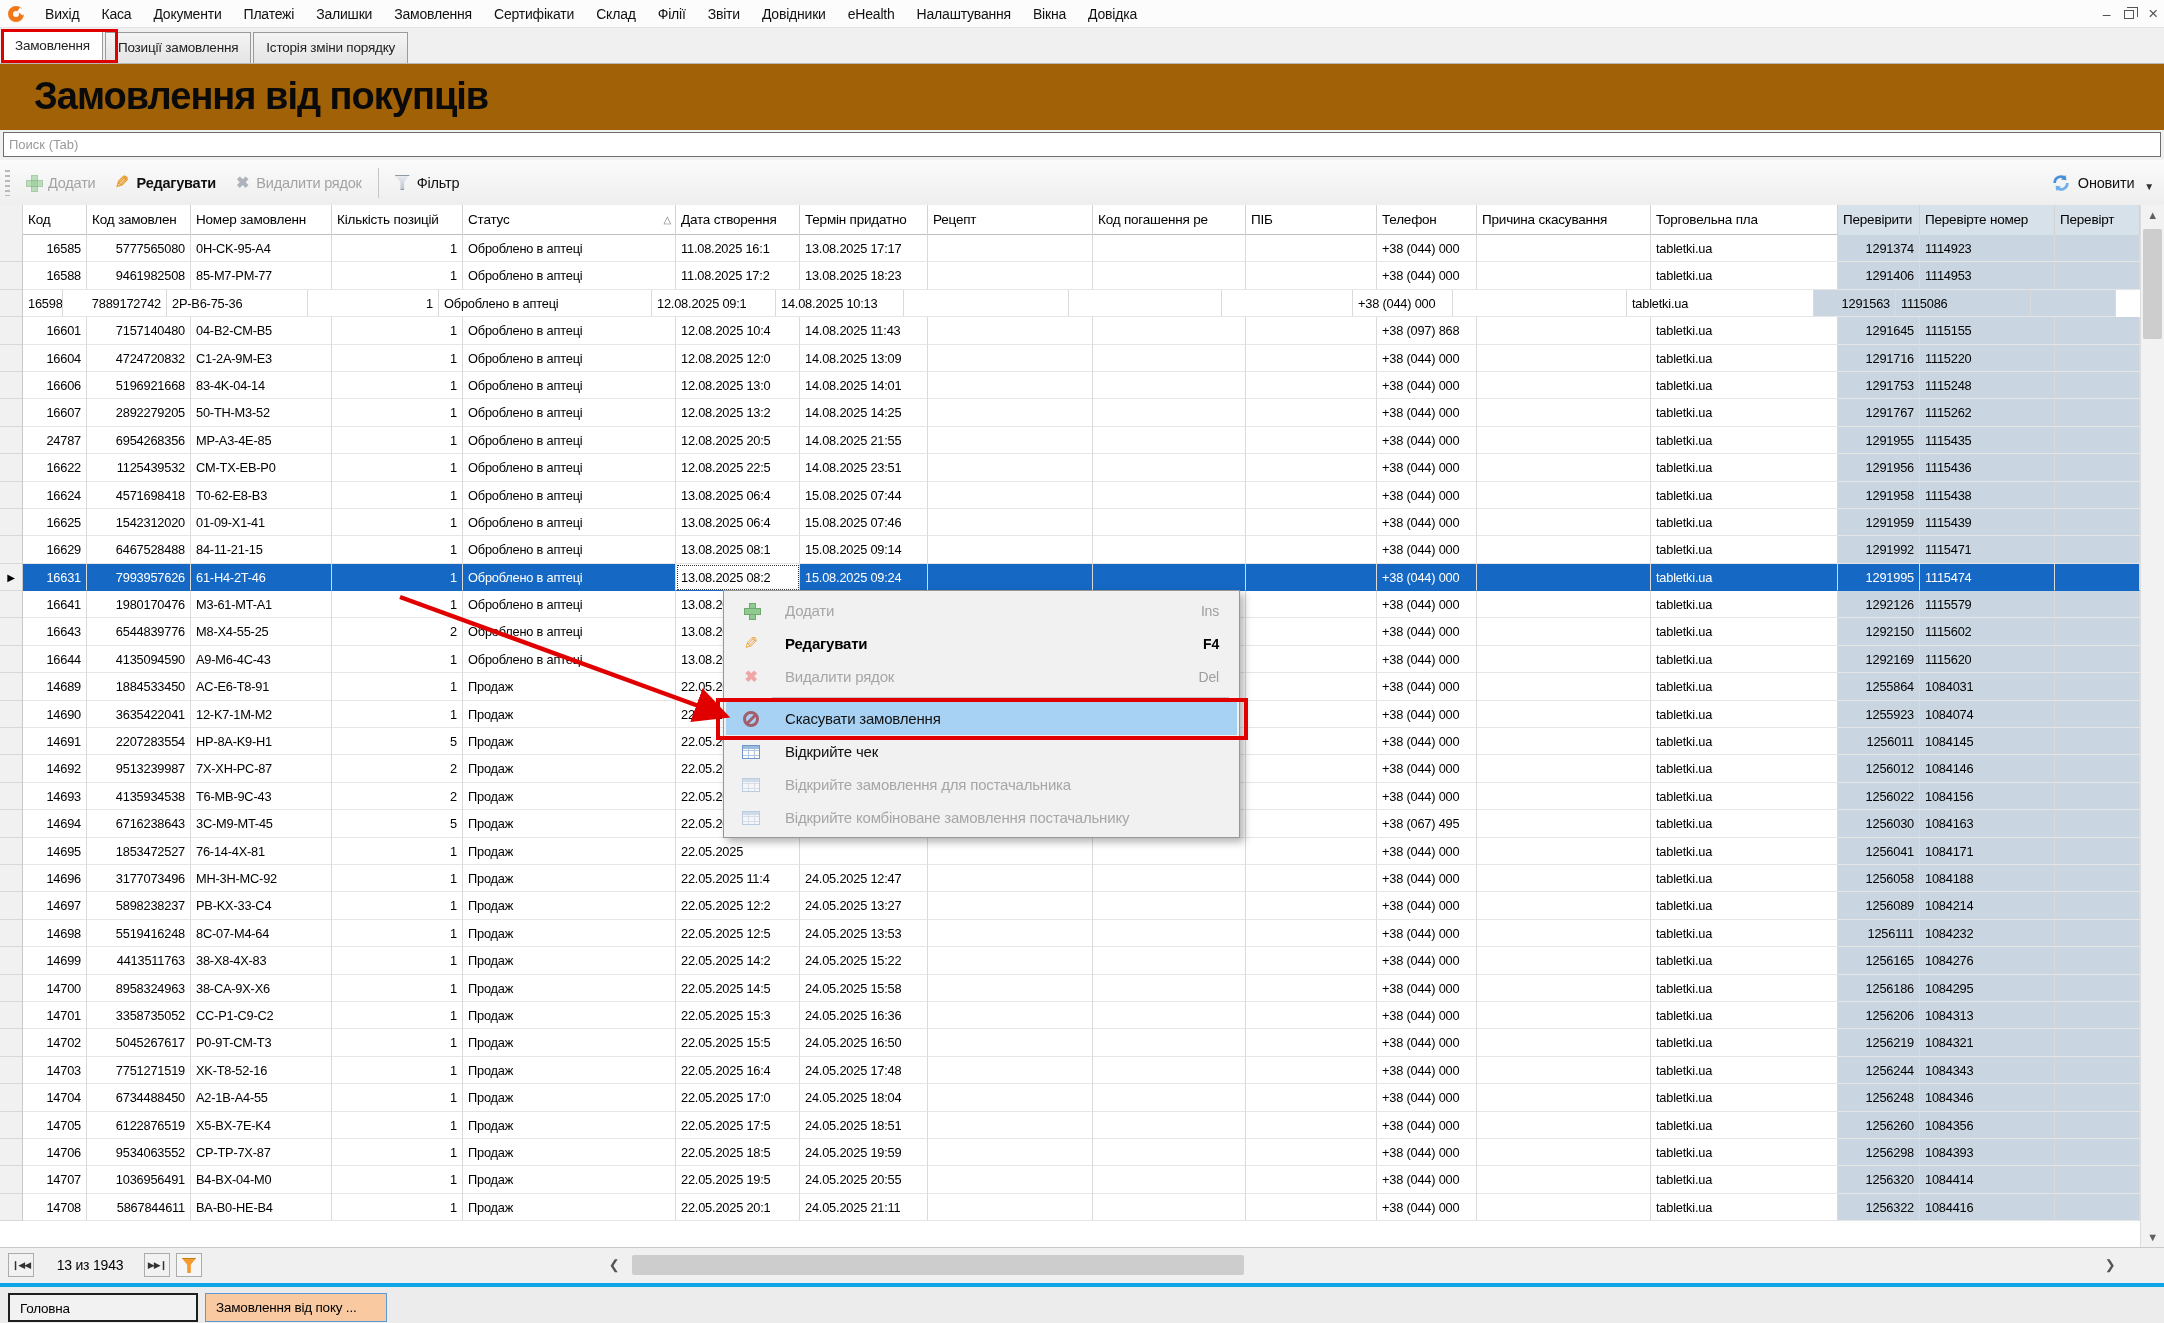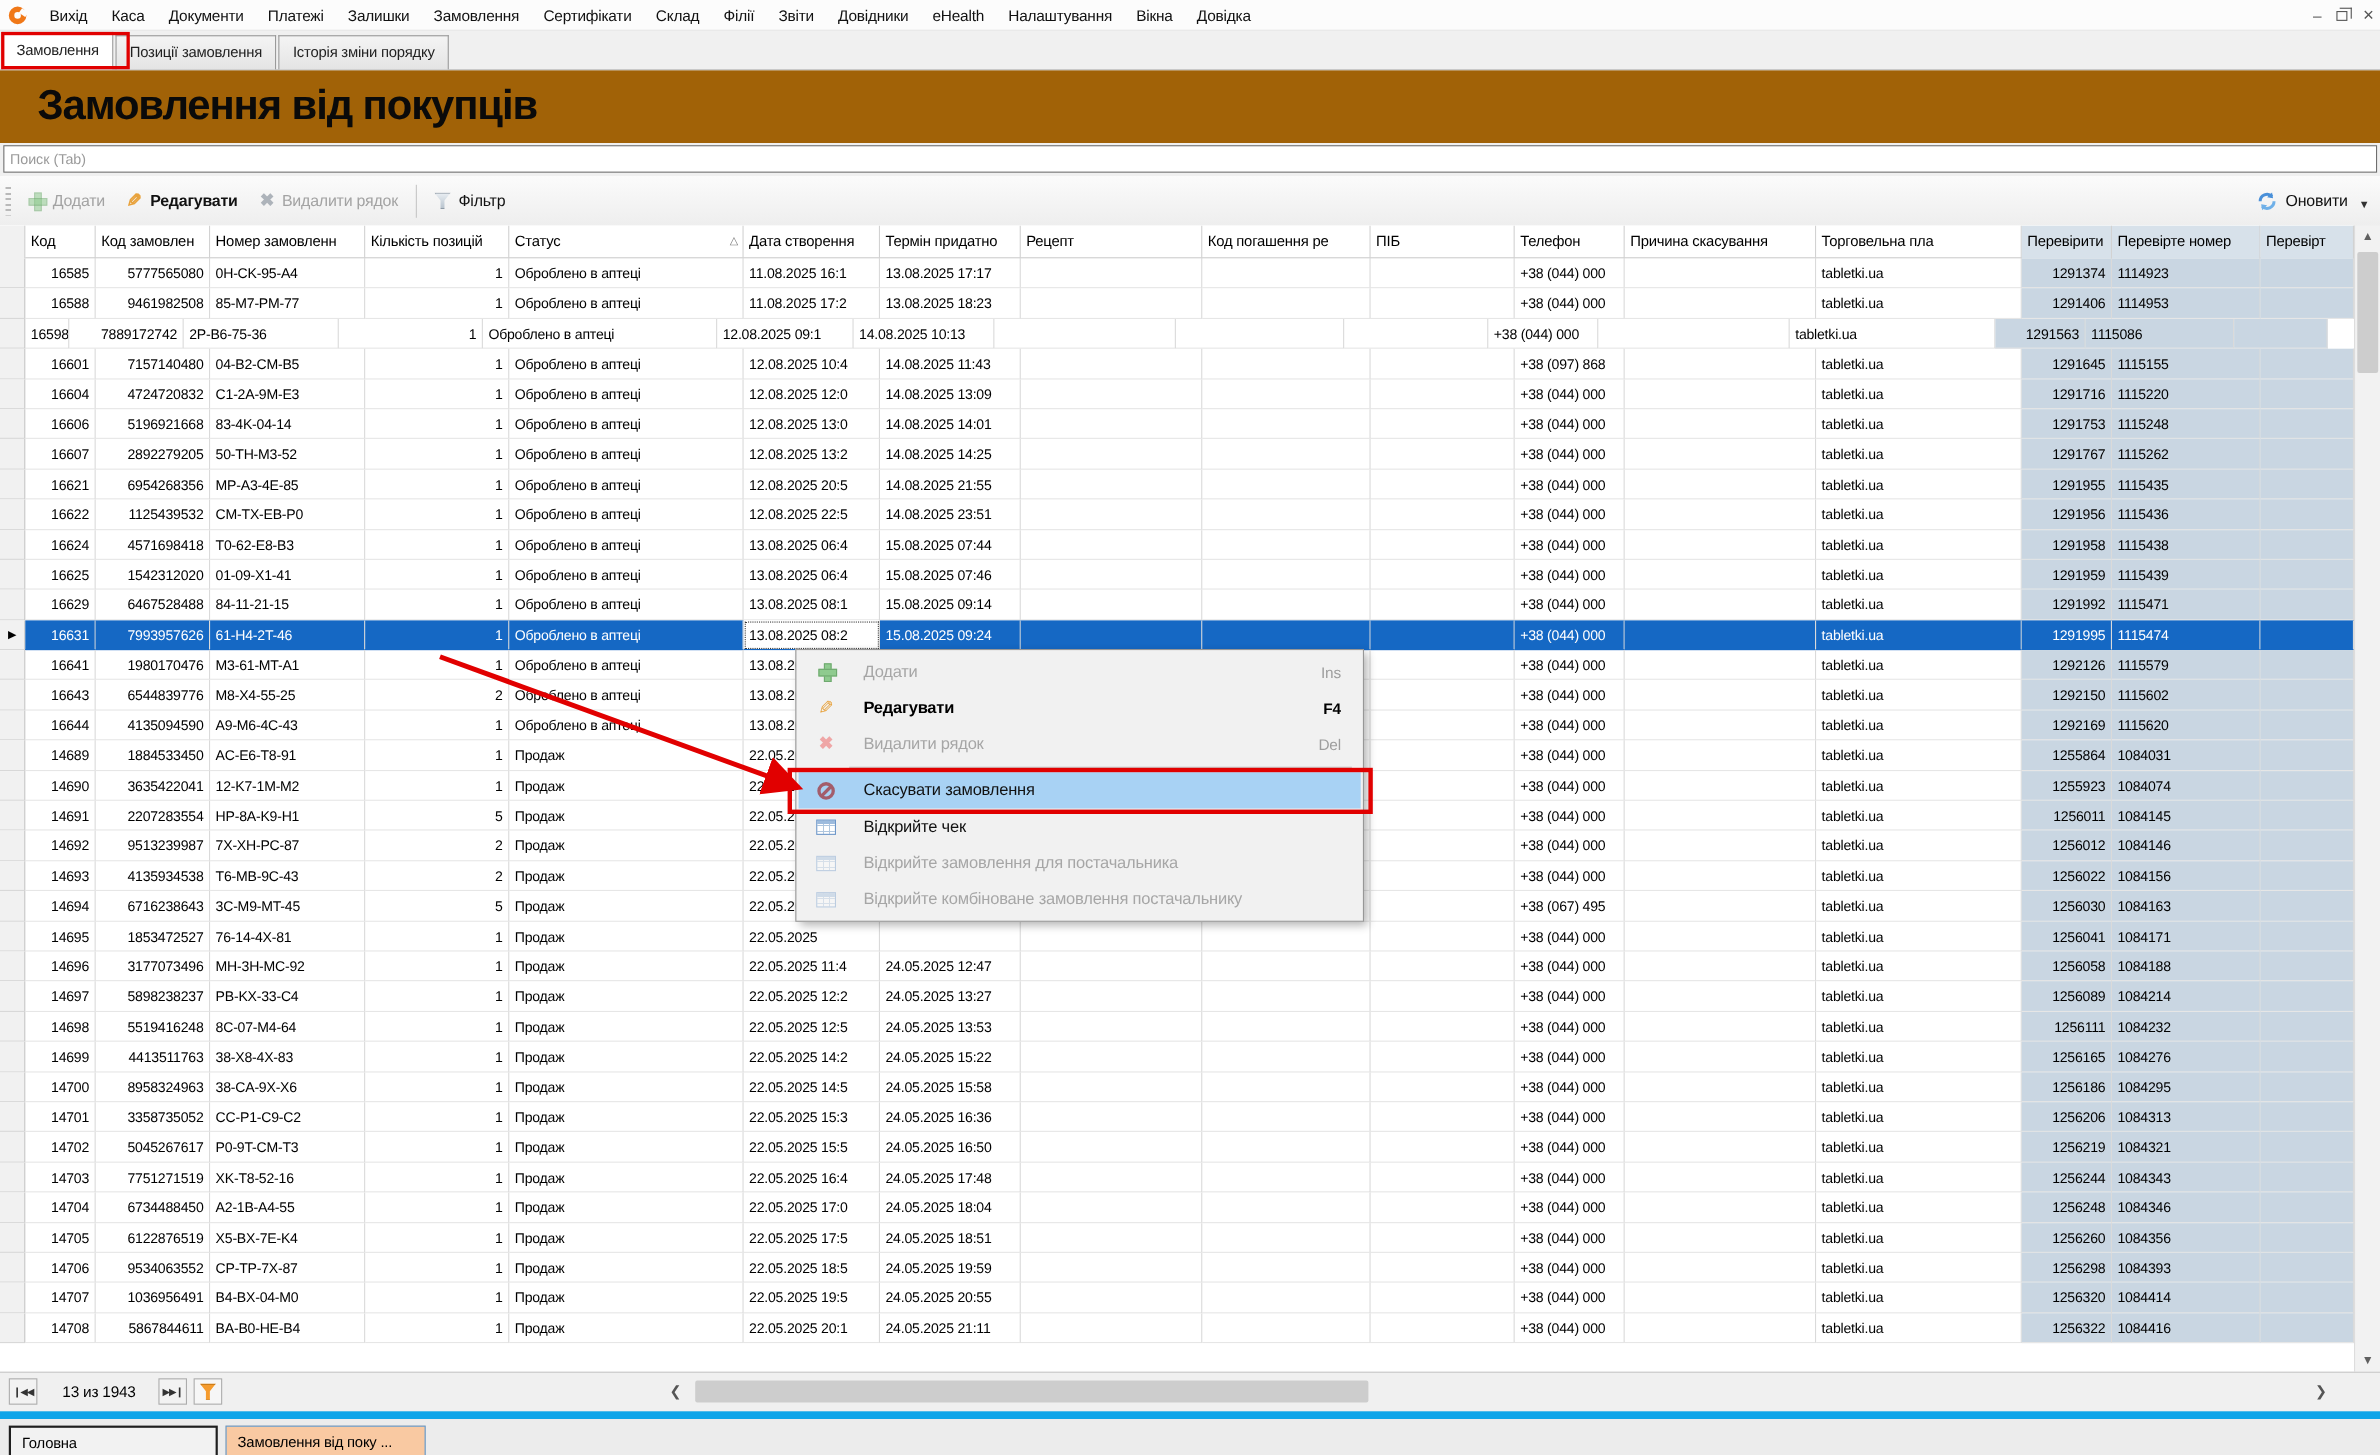--- a/index.html
+++ b/index.html
@@ -84,21 +84,21 @@
   
   .pagerrow { position:absolute; top:1247px; left:0; right:0; height:36px; background:#F0F0F0; border-top:1px solid #C9C9C9; }
   .navbtn { position:absolute; top:5px; width:26px; height:24px; background:#F2F2F2; border:1px solid #ACACAC; text-align:center; line-height:22px; font-size:9px; color:#333; letter-spacing:-1px; }
   .pagetext { position:absolute; top:5px; left:40px; width:100px; text-align:center; font-size:14px; line-height:24px; color:#000; }
   .fbtn { position:absolute; top:5px; left:176px; width:26px; height:24px; border:1px solid #ACACAC; background:#F6F6F6; display:flex; align-items:center; justify-content:center; }
   .hscroll { position:absolute; top:5px; left:600px; right:40px; height:24px; background:#F0F0F0; }
   .hscroll .arr { position:absolute; top:0; width:28px; height:24px; color:#555; font-size:13px; text-align:center; line-height:23px; }
   .hscroll .thumb { position:absolute; left:32px; top:2px; width:612px; height:20px; background:#CDCDCD; border-radius:2px; }
 
   
-  .taskbar { position:absolute; top:1283px; left:0; right:0; height:40px; background:#ECECEC; border-top:7px solid #0ea5e9; }
+  .taskbar { position:absolute; top:1283px; left:0; right:0; height:40px; background:#ECECEC; border-top:4px solid #0ea5e9; }
   .taskbtn { position:absolute; top:6px; height:29px; line-height:27px; padding:0 10px; font-size:13.5px; background:#F2F2F2; border:2px solid #1F1F1F; width:190px; color:#000; }
   .taskbtn.active { left:205px; width:182px; background:#F9C9A2; border:1.5px solid #5B9BD5; }
 
   
   .ctxmenu { position:absolute; left:723px; top:590px; width:517px; background:#F1F1F1; border:1px solid #979797; box-shadow:4px 4px 8px rgba(0,0,0,.3); padding:3px 2px; z-index:20; }
   .mi { display:flex; align-items:center; height:33px; padding-left:13px; font-size:15px; color:#111; }
   .mi .ic { width:24px; display:flex; justify-content:center; }
   .mi .lbl { margin-left:22px; }
   .mi .sc { margin-left:auto; margin-right:18px; color:#9E9E9E; font-size:14px; }
   .mi.bold .lbl, .mi.bold .sc { font-weight:bold; color:#000; }
@@ -320,21 +320,21 @@
         <div class="tcell" style="width: 131px;"></div>
         <div class="tcell" style="width: 100px;">+38 (044) 000</div>
         <div class="tcell" style="width: 174px;"></div>
         <div class="tcell" style="width: 187px;">tabletki.ua</div>
         <div class="tcell r blue" style="width: 82px;">1291767</div>
         <div class="tcell blue" style="width: 135px;">1115262</div>
         <div class="tcell blue" style="width: 85px;"></div>
       </div>
       <div class="trow">
         <div class="gcell" style="width: 23px;"></div>
-        <div class="tcell r" style="width: 64px;">16621</div>
+        <div class="tcell r" style="width: 64px;">24787</div>
         <div class="tcell r" style="width: 104px;">6954268356</div>
         <div class="tcell" style="width: 141px;">MP-A3-4E-85</div>
         <div class="tcell r" style="width: 131px;">1</div>
         <div class="tcell" style="width: 213px;">Оброблено в аптеці</div>
         <div class="tcell" style="width: 124px;">12.08.2025 20:5</div>
         <div class="tcell" style="width: 128px;">14.08.2025 21:55</div>
         <div class="tcell" style="width: 165px;"></div>
         <div class="tcell" style="width: 153px;"></div>
         <div class="tcell" style="width: 131px;"></div>
         <div class="tcell" style="width: 100px;">+38 (044) 000</div>

